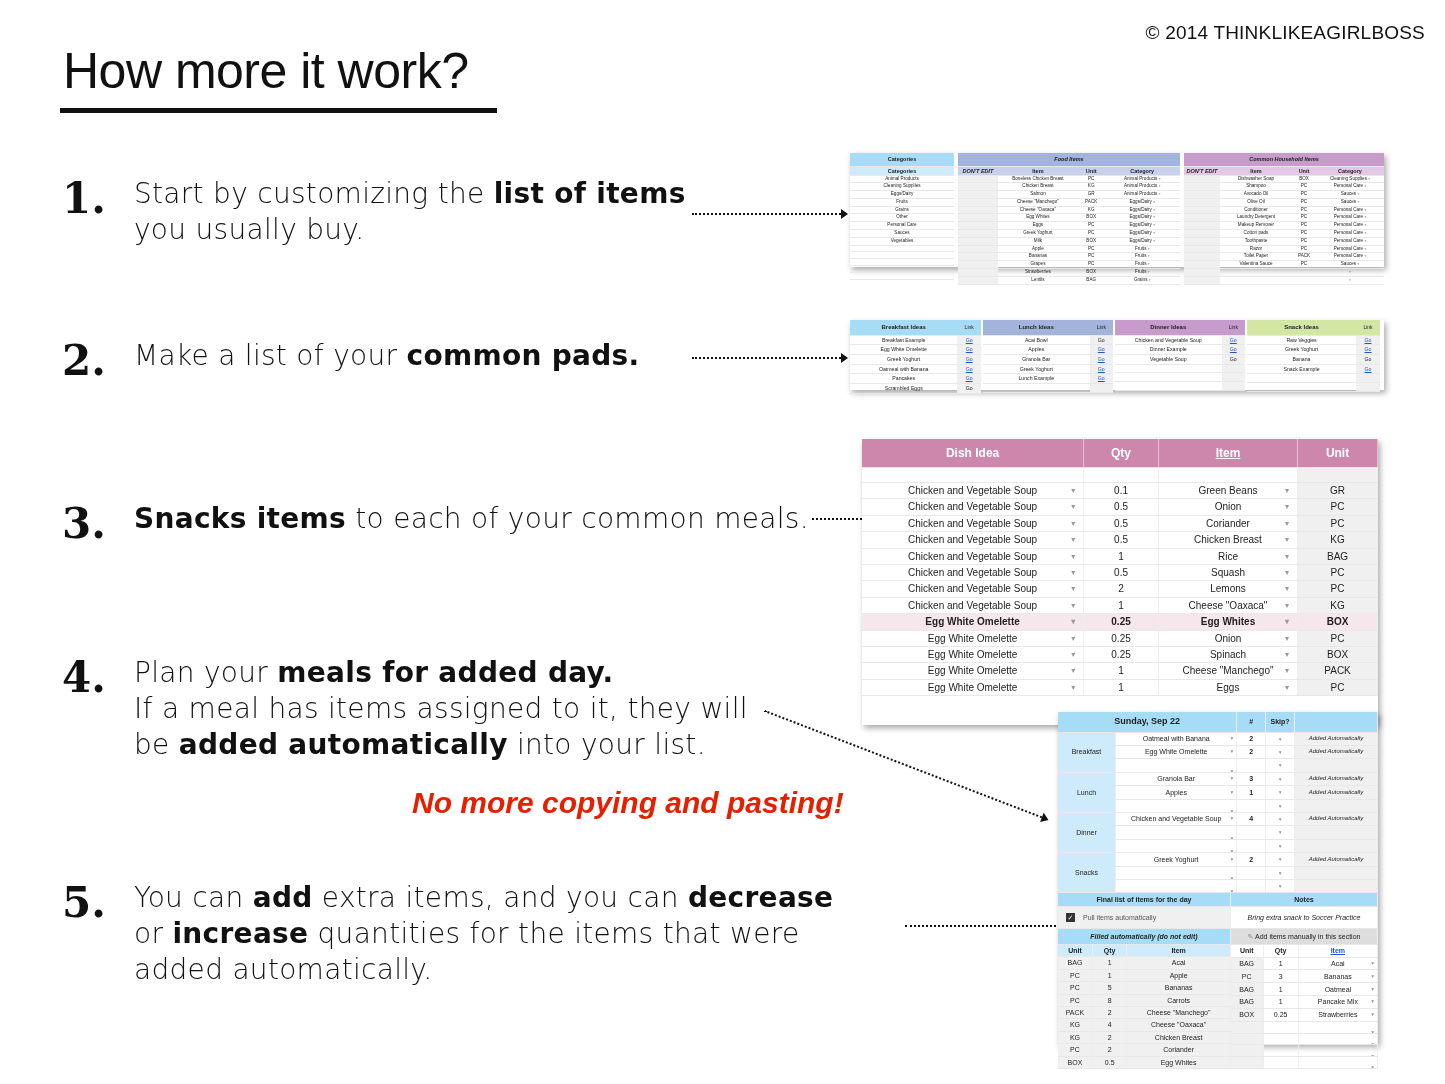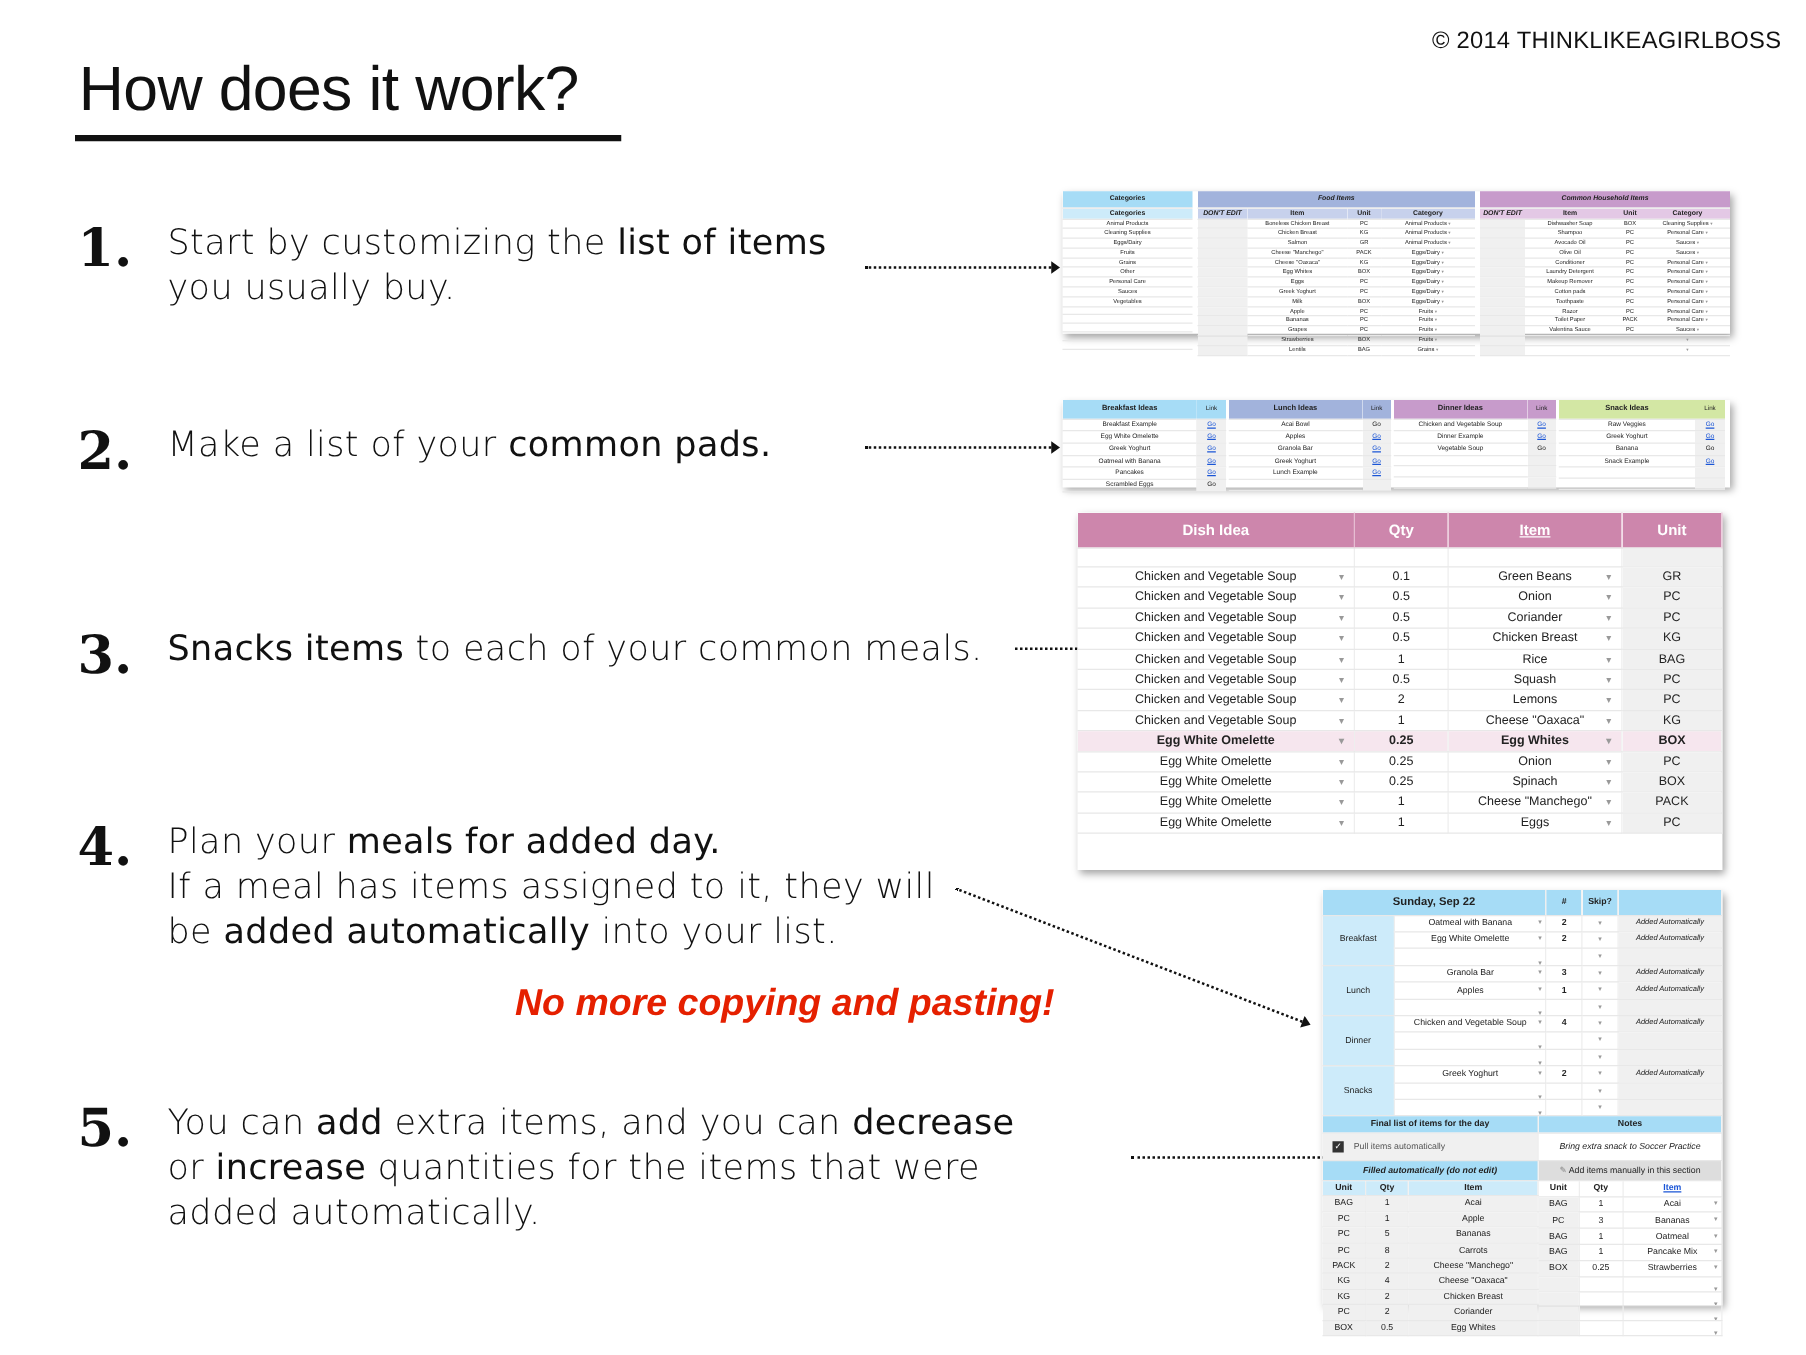--- a/index.html
+++ b/index.html
@@ -5,21 +5,21 @@
   * { box-sizing: border-box; margin: 0; padding: 0; }
   body { width: 1445px; height: 1084px; background: #ffffff; position: relative; overflow: hidden;
          font-family: "DejaVu Sans", sans-serif; color: #111; }
   .copyright { position: absolute; top: 22px; right: 20px; font-size: 19px; font-family: "Liberation Sans", sans-serif; letter-spacing: 0.2px; }
   .title { position: absolute; left: 63px; top: 42px; font-family: "Liberation Sans", sans-serif; font-size: 50px; font-weight: 500; letter-spacing: -0.5px; }
   .title-rule { position: absolute; left: 60px; top: 108px; width: 437px; height: 5px; background: #111; }
 
   .step { position: absolute; left: 62px; }
   .num { position: absolute; left: 0; top: 0; font-family: "DejaVu Serif", serif; font-weight: 900; font-size: 42px; line-height: 1; }
   .text { position: absolute; left: 72px; top: -2px; font-family: "DejaVu Sans", sans-serif; font-size: 28px; line-height: 36px; font-weight: 300; white-space: nowrap; letter-spacing: 0.3px; }
-  .text b { font-weight: 400; }
+  .text b { font-weight: 700; }
 
   .tagline { position: absolute; left: 412px; top: 786px; color: #e52000; font-family: "Liberation Sans", sans-serif; font-weight: 700; font-style: italic; font-size: 30px; }
 
   .arrow { position: absolute; border-top: 2px dotted #111; height: 0; }
   .arrow::after { content: ""; position: absolute; right: -4px; top: -6px; border-left: 7px solid #111; border-top: 5px solid transparent; border-bottom: 5px solid transparent; }
 
   
   .sheet { position: absolute; background: #fff; box-shadow: 2px 3px 6px rgba(0,0,0,0.35); font-family: "Liberation Sans", sans-serif; color: #222; }
   table { border-collapse: collapse; width: 100%; table-layout: fixed; }
   td, th { text-align: center; overflow: hidden; white-space: nowrap; border-bottom: 1px solid #e8e8e8; }
@@ -29,35 +29,35 @@
 
   
   .s1 { left: 850px; top: 153px; width: 534px; height: 114px; font-size: 5px; display: flex; gap: 4px; }
   .s1 th { font-size: 5.5px; font-weight: 700; height: 11px; }
   .s1 td { height: 6.8px; line-height: 6.8px; font-size: 4.6px; }
   
   .s2 { left: 850px; top: 320px; width: 534px; height: 70px; display: flex; gap: 2px; }
   .s2 th { font-size: 6px; height: 15px; }
   .s2 td { height: 8.7px; line-height: 8.7px; font-size: 5.2px; }
   
-  .s3 { left: 862px; top: 410px; width: 516px; height: 286px; font-size: 10px; }
+  .s3 { left: 862px; top: 439px; width: 516px; height: 286px; font-size: 10px; }
   .s3 th { background: #cd86ac; color: #fff; height: 28px; font-size: 12px; border-right: 1px solid #e6bdd2; }
   .s3 td { height: 15.4px; line-height: 15.4px; border-right: 1px solid #eee; }
   .s3 tr.hl td { background: #f6e6ee; font-weight: 700; }
   
   .s4 { left: 1058px; top: 712px; width: 320px; height: 332px; font-size: 7px; }
   .s4 td { height: 11.4px; line-height: 11.4px; border-right: 1px solid #eee; }
   .blue { background: #a6dcf6; }
   .lblue { background: #cdebfa; }
 </style>
 </head>
 <body>
 
 <div class="copyright">©  2014 THINKLIKEAGIRLBOSS</div>
-<div class="title">How does it work?</div>
+<div class="title">How more it work?</div>
 <div class="title-rule"></div>
 
 <div id="steps">
     <div class="step" style="top:178px">
     <span class="num">1.</span>
     <div class="text">Start by customizing the <b>list of items</b><br>you usually buy.<b></b></div>
     </div>
     <div class="step" style="top:340px">
     <span class="num">2.</span>
     <div class="text">Make a list of your <b>common pads.</b></div>

